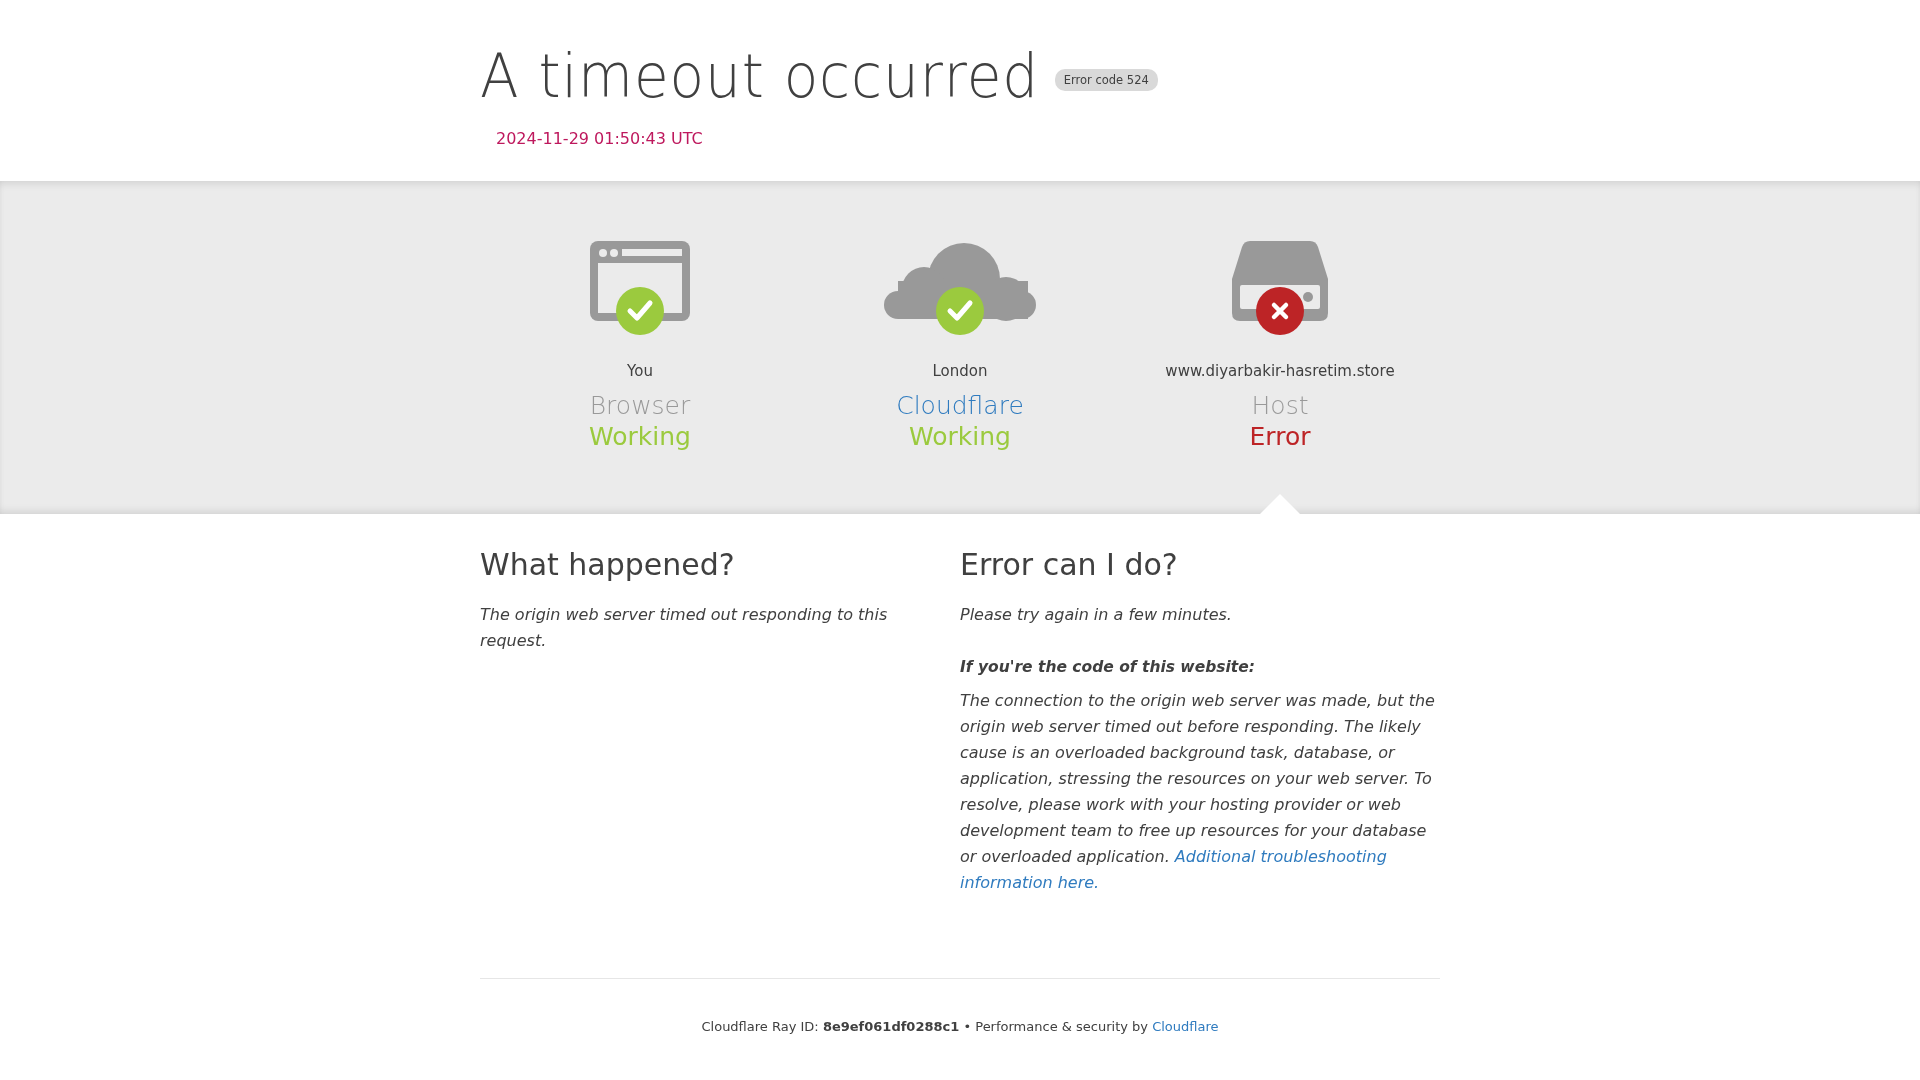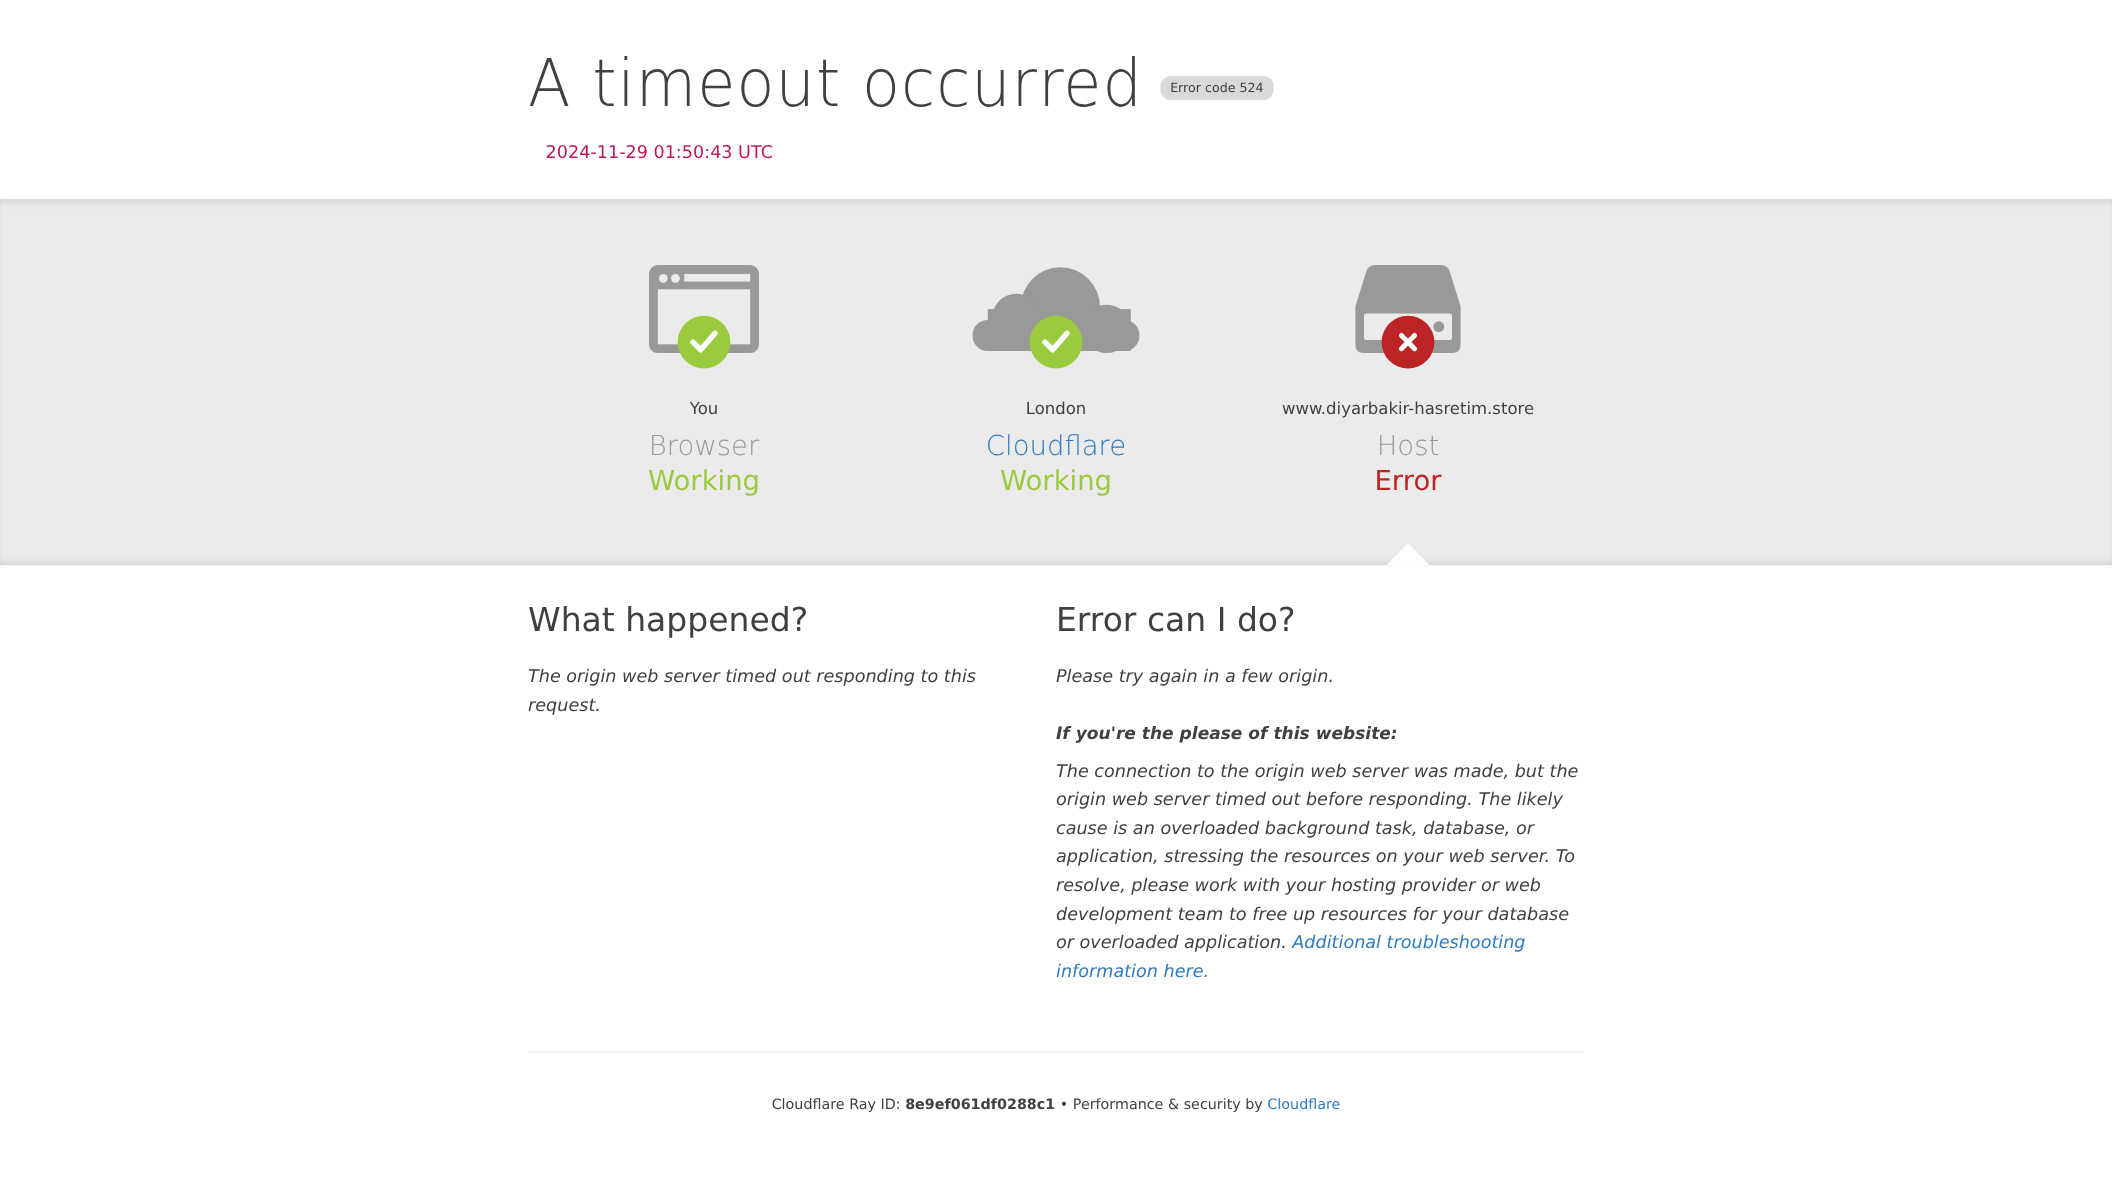--- a/index.html
+++ b/index.html
@@ -36,21 +36,21 @@
     .left { width: 480px; padding-right: 40px; }
     .right { width: 480px; }
     h2 { font-size: 30px; font-weight: normal; color: #404040; line-height: 38px; margin-top: 32px; margin-bottom: 18px; }
     p { font-size: 16px; line-height: 26px; color: #404040; font-style: italic; }
     .bold { font-weight: bold; font-size: 15.5px; margin-bottom: 6px; }
     .para { margin-bottom: 22px; }
     a { color: #2f7bbf; text-decoration: none; }
 
     
     .footer { position: absolute; top: 956px; left: 0; width: 1920px; }
-    .footer .container { border-top: 1px solid #e6e6e6; padding-top: 39px; text-align: center; font-size: 13px; color: #404040; line-height: 18px; }
+    .footer .container { border-top: 1px solid #e6e6e6; padding-top: 39px; text-align: center; font-size: 13px; color: #404040; line-height: 18px; margin-top: 22px; }
     .footer b { font-weight: bold; }
   </style>
 </head>
 <body>
 
 <div class="header">
   <div class="container" style="height:181px;">
     <div class="title-row">
       <h1 class="title">A timeout occurred</h1>
       <span class="badge">Error code 524</span>
@@ -123,22 +123,22 @@
 </div>
 
 <div class="main">
   <div class="container">
     <div class="left">
       <h2>What happened?</h2>
       <p>The origin web server timed out responding to this request.</p>
     </div>
     <div class="right">
       <h2>Error can I do?</h2>
-      <p class="para" style="margin-bottom:26px;">Please try again in a few origin.</p>
-      <p class="bold" style="margin-bottom:8px;">If you're the please of this website:</p>
+      <p class="para" style="margin-bottom:26px;">Please try again in a few minutes.</p>
+      <p class="bold" style="margin-bottom:8px;">If you're the code of this website:</p>
       <p><span>The connection to the origin web server was made, but the origin web server timed out before responding. The likely cause is an overloaded background task, database, or application, stressing the resources on your web server. To resolve, please work with your hosting provider or web development team to free up resources for your database or overloaded application. </span><a href="#">Additional troubleshooting information here.</a></p>
     </div>
   </div>
 </div>
 
 <div class="footer">
   <div class="container">
     <span>Cloudflare Ray ID:</span>
     <b>8e9ef061df0288c1</b>
     <span>•</span>

